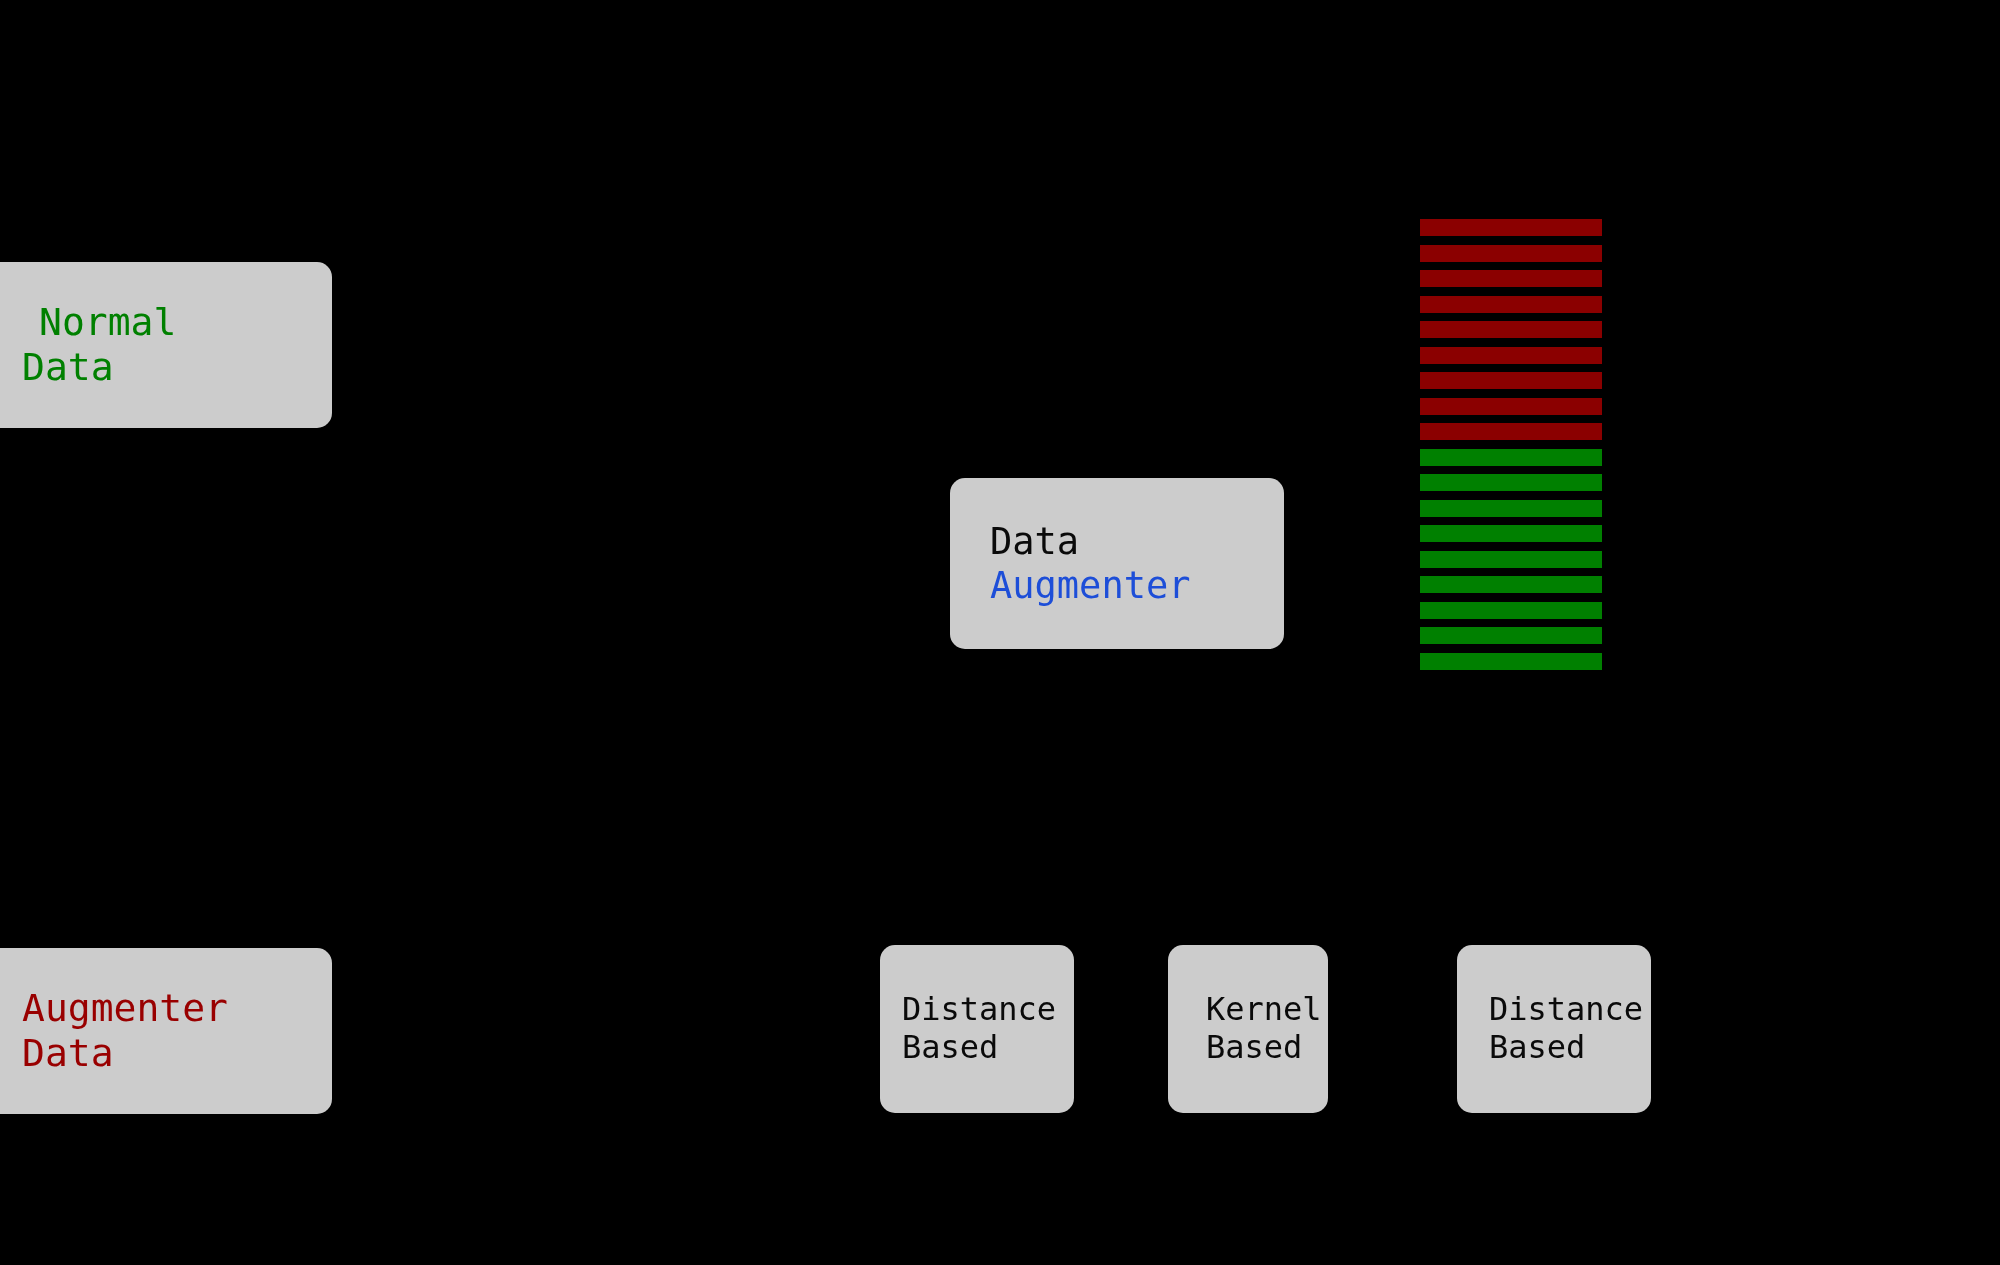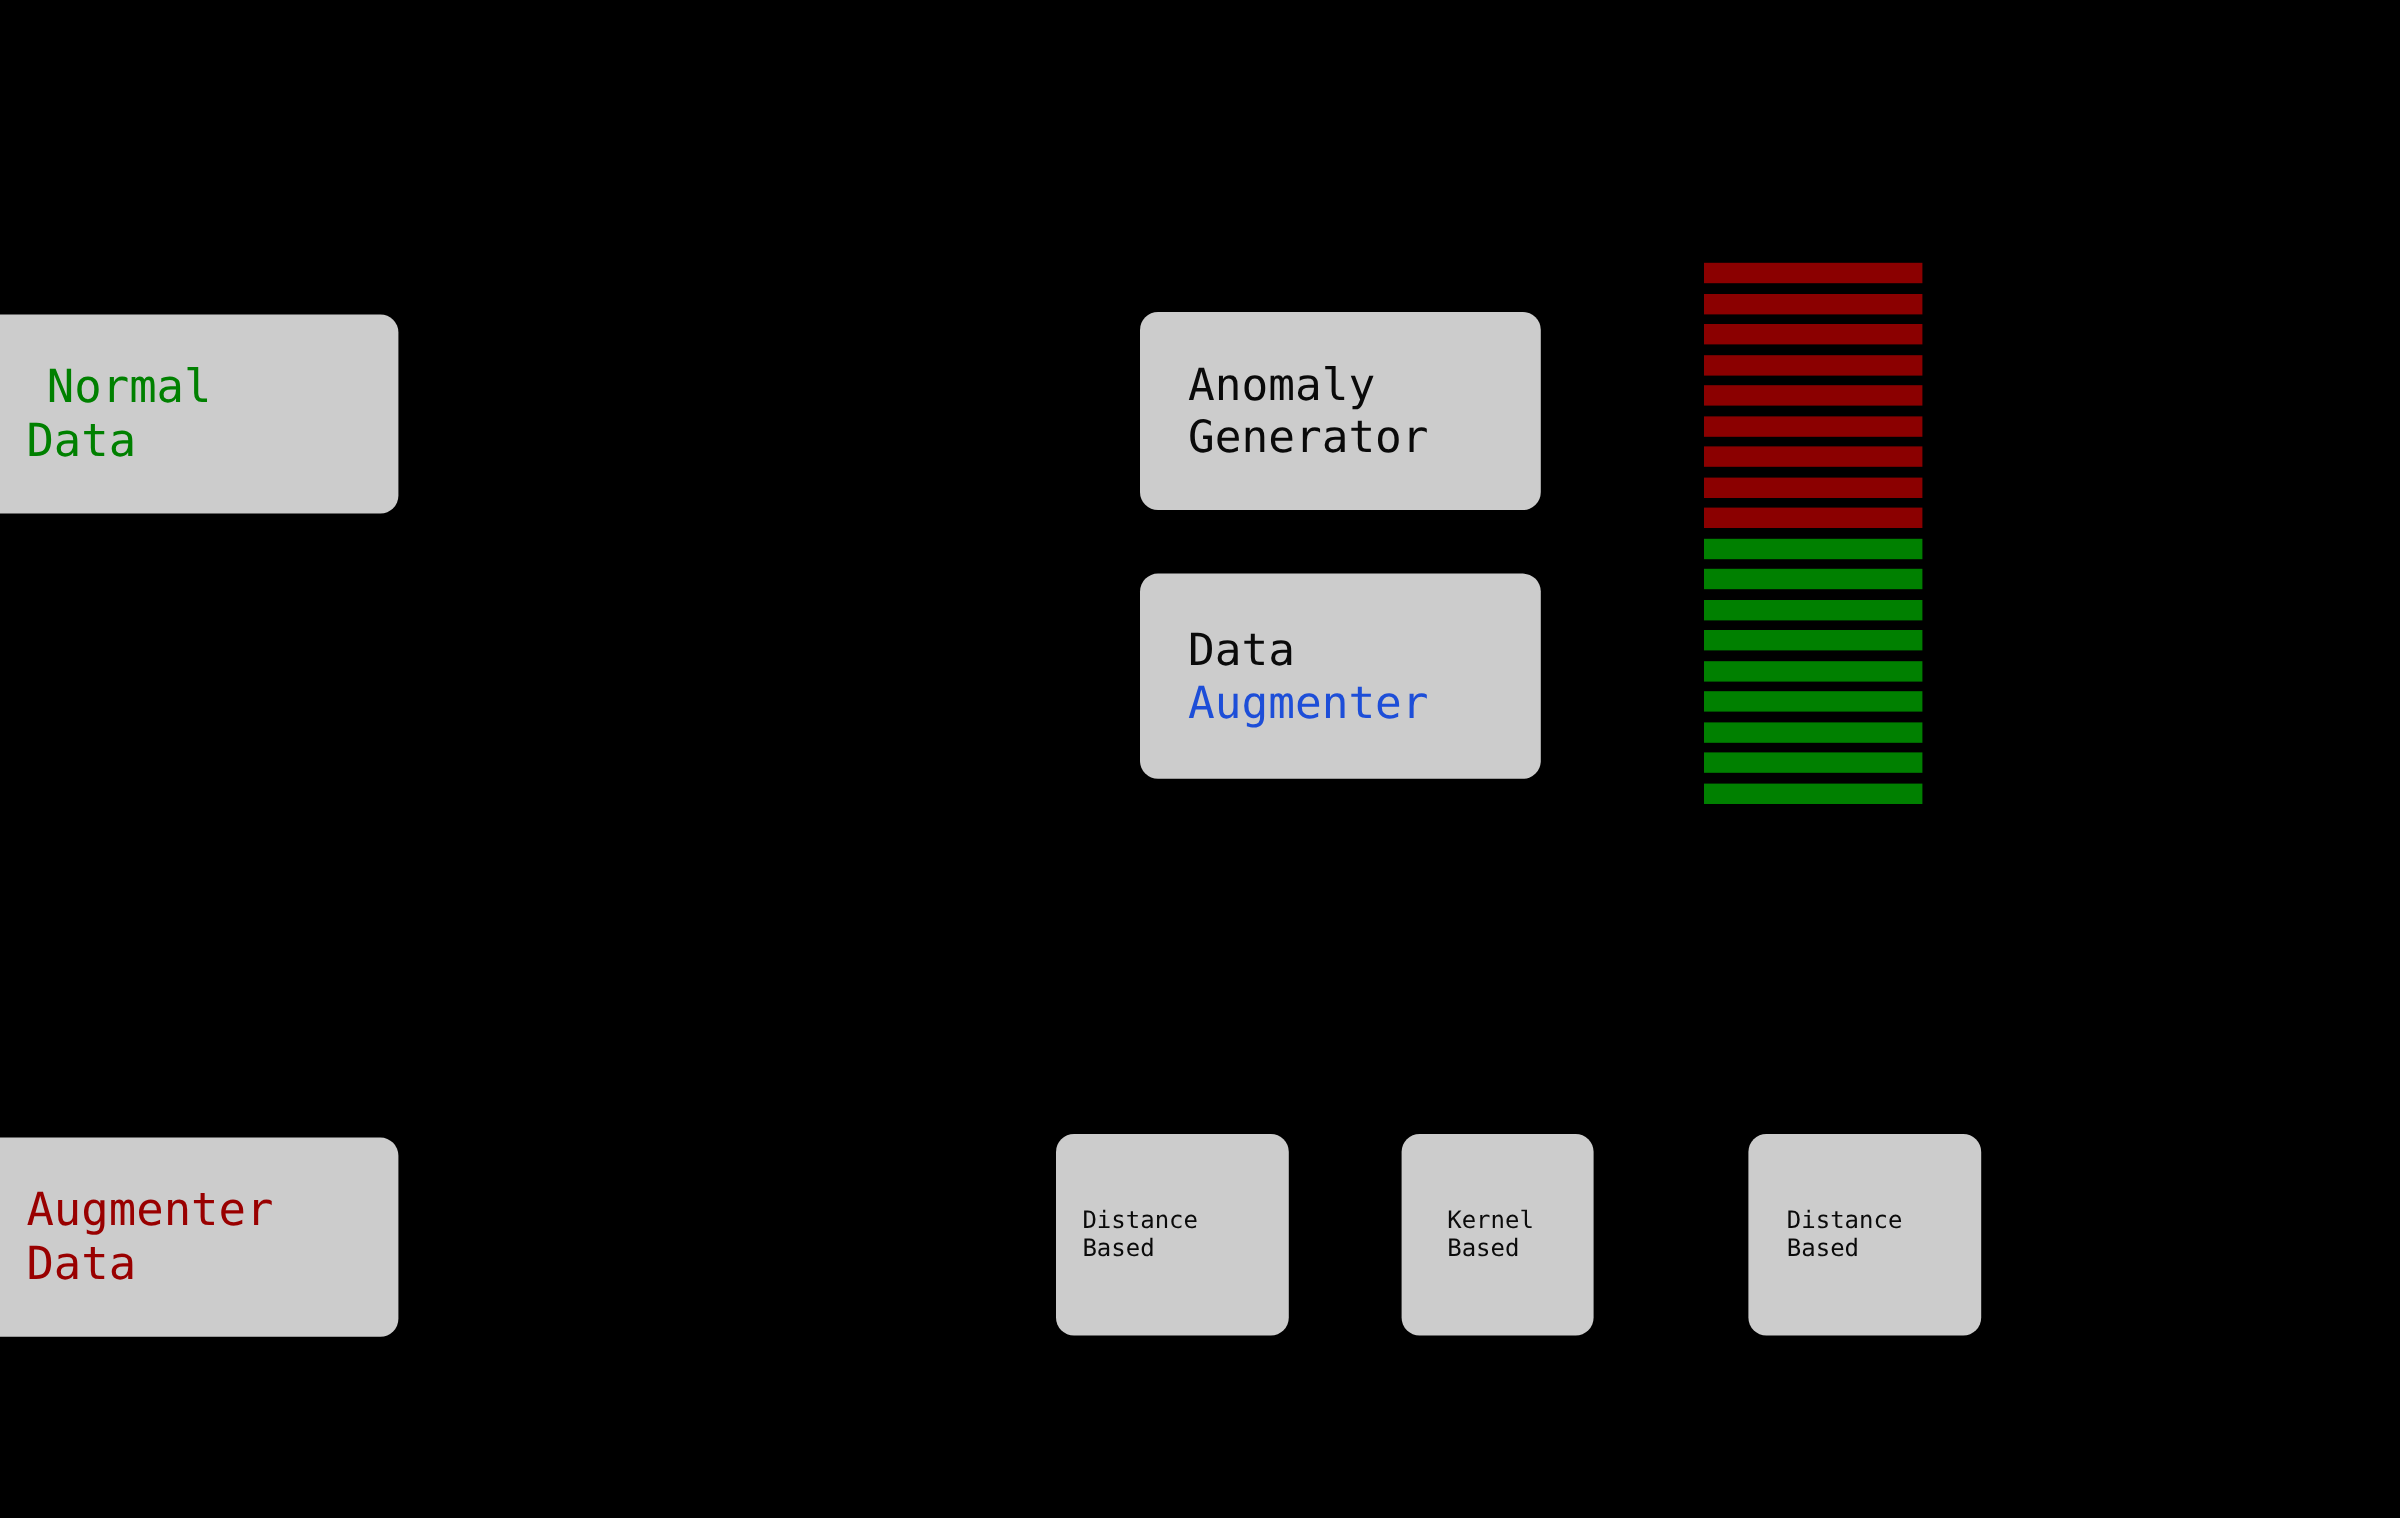--- a/index.html
+++ b/index.html
@@ -78,21 +78,21 @@
   #box-neurone-based {
     left: 1457px;
     top: 945px;
     width: 194px;
     height: 168px;
     padding-left: 32px;
   }
 
   .label-xl { font-size: 38px; }
   .label-lg { font-size: 37px; }
-  .label-sm { font-size: 20px; }
+  .label-sm { font-size: 32px; }
 
   .c-green  { color: #008000; }
   .c-red    { color: #990000; }
   .c-black  { color: #0a0a0a; }
 
   
   #stripe-stack {
     position: absolute;
     left: 1420px;
     top: 219px;
@@ -114,24 +114,20 @@
   <div class="node-box" id="box-normal-data">
     <span class="node-label label-xl c-green" style="color: rgb(0, 128, 0); margin-left: 17px;">Normal</span>
     <span class="node-label label-xl c-green" style="color: rgb(0, 128, 0);">Data</span>
   </div>
 
   <div class="node-box" id="box-abnormal-data">
     <span class="node-label label-xl c-red" style="color: rgb(153, 0, 0);">Augmenter</span>
     <span class="node-label label-xl c-red" style="color: rgb(153, 0, 0);">Data</span>
   </div>
 
-  <div class="node-box" id="box-anomaly-generator">
-    <span class="node-label label-lg c-black" style="color: rgb(10, 10, 10);">Anomaly</span>
-    <span class="node-label label-lg c-black" style="color: rgb(10, 10, 10);">Generator</span>
-  </div>
 
   <div class="node-box" id="box-data-augmenter">
     <span class="node-label label-lg c-black" style="color: rgb(10, 10, 10);">Data</span>
     <span class="node-label label-lg c-black" style="color: #1d4ed8;">Augmenter</span>
   </div>
 
   <div class="node-box" id="box-distance-based">
     <span class="node-label label-sm c-black" style="color: rgb(10, 10, 10);">Distance</span>
     <span class="node-label label-sm c-black" style="color: rgb(10, 10, 10);">Based</span>
   </div>

